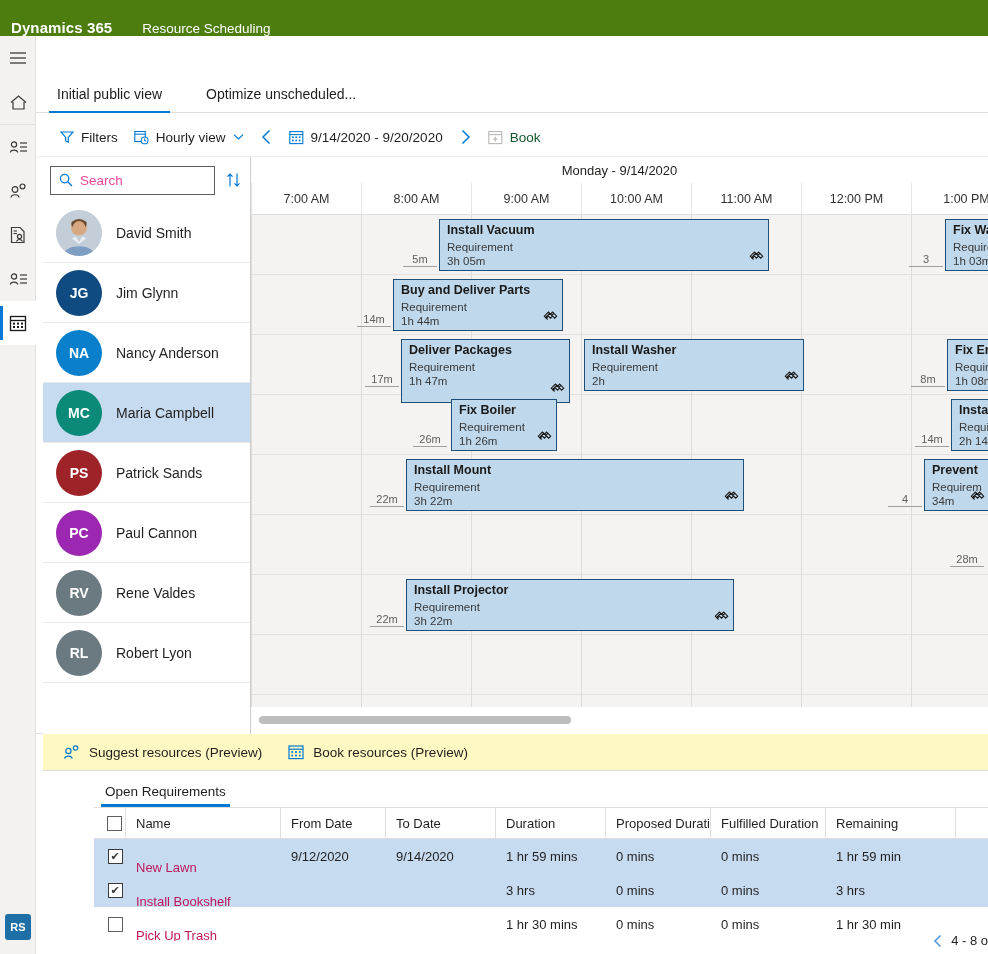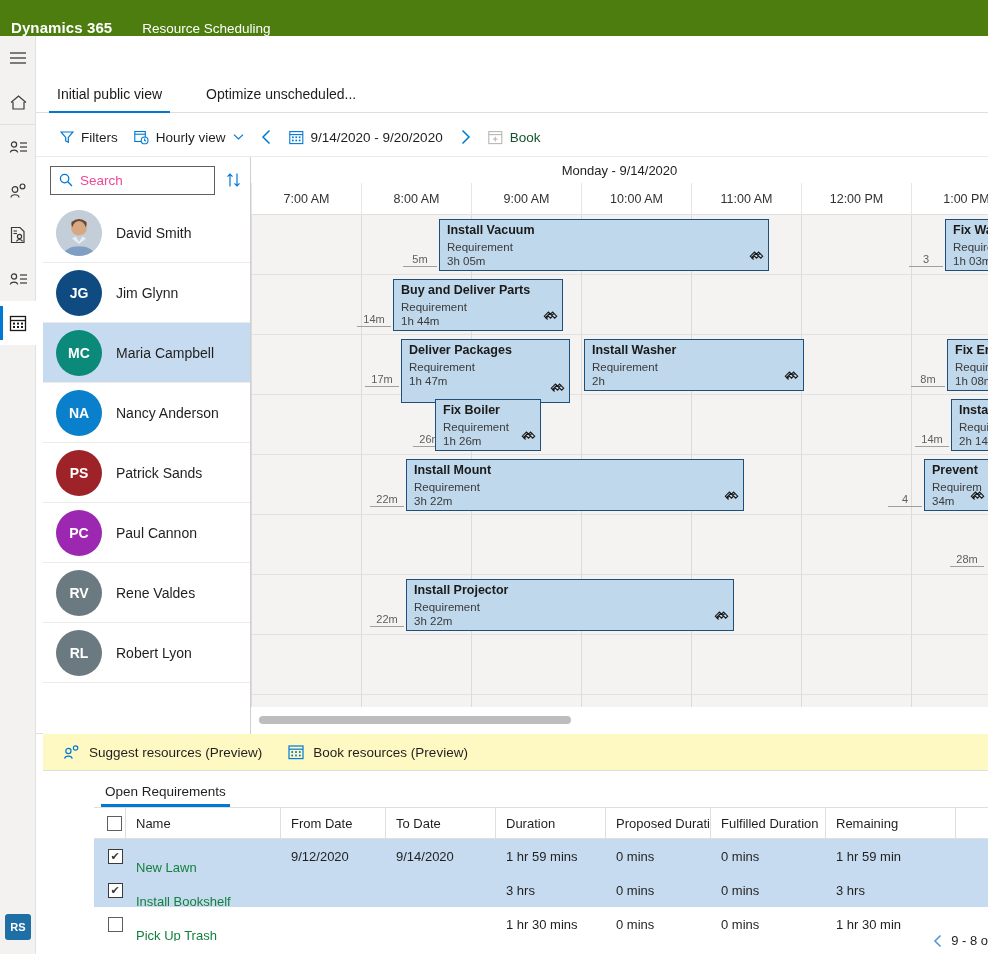--- a/index.html
+++ b/index.html
@@ -201,21 +201,21 @@
   }
   .cb-col { width: 32px; flex: 0 0 32px; display: flex; align-items: center; justify-content: center; }
   .cbox {
     width: 15px; height: 15px; border: 1px solid #605e5c; background: #fff;
     display: flex; align-items: center; justify-content: center;
   }
   .cbox.checked { border-color: #3b3a39; }
   .cbox.checked::after {
     content: "\2714"; font-size: 11px; color: #3b3a39; line-height: 1;
   }
-  .lnk { color: #15803d; text-decoration: underline; margin-top: 23px; }
+  .lnk { color: #be185d; text-decoration: underline; margin-top: 23px; }
   .pager {
     position: absolute; right: 0; bottom: 6px; display: flex; align-items: center; gap: 8px;
     font-size: 13px; color: #201f1e; padding-right: 0;
   }
   .pager .chv { color: #0078d4; display: flex; }
 </style>
 </head>
 <body>
 
 <div id="root">
@@ -402,27 +402,27 @@
                   <path d="M7 46 C8 33 38 33 39 46 Z" fill="#7f9ec4"></path>
                   <path d="M19.5 26.5 L23 32 L26.5 26.5 L30 28.5 L23 34 L16 28.5 Z" fill="#e8eef5"></path>
                 </svg>
               </div>
               <div class="res-name">David Smith</div>
             </div>
             <div class="res-row">
               <div class="avatar" style="background: rgb(15, 74, 128);">JG</div>
               <div class="res-name">Jim Glynn</div>
             </div>
+            <div class="res-row">
+              <div class="avatar" style="background: rgb(10, 128, 204);">NA</div>
+              <div class="res-name">Nancy Anderson</div>
+            </div>
             <div class="res-row sel">
               <div class="avatar" style="background: rgb(11, 138, 122);">MC</div>
               <div class="res-name">Maria Campbell</div>
-            </div>
-            <div class="res-row">
-              <div class="avatar" style="background: rgb(10, 128, 204);">NA</div>
-              <div class="res-name">Nancy Anderson</div>
             </div>
             <div class="res-row">
               <div class="avatar" style="background: rgb(158, 35, 41);">PS</div>
               <div class="res-name">Patrick Sands</div>
             </div>
             <div class="res-row">
               <div class="avatar" style="background: rgb(156, 39, 176);">PC</div>
               <div class="res-name">Paul Cannon</div>
             </div>
             <div class="res-row">
@@ -526,21 +526,21 @@
             </div>
             <div class="bk" style="left: 696px; top: 124px; width: 110px; height: 52px;">
               <div class="bk-title">Fix Eng</div>
               <div class="bk-sub">Requirer</div>
               <div class="bk-dur">1h 08m</div>
             </div>
             <div class="travel" style="left: 162px; top: 210px; width: 34px; height: 22px;">
               <span>26m</span>
               <span class="tline"></span>
             </div>
-            <div class="bk" style="left: 184px; top: 184px; width: 106px; height: 52px;">
+            <div class="bk" style="left: 200px; top: 184px; width: 106px; height: 52px;">
               <div class="bk-title">Fix Boiler</div>
               <div class="bk-sub">Requirement</div>
               <div class="bk-dur">1h 26m</div>
               <div class="bk-ico"><svg width="15" height="14" viewBox="0 0 15 14">
                   <path d="M3.3 8.2 L1.3 6.2 L5.4 2.1 L7.5 4.2 L9.6 2.1 L13.7 6.2 L11.7 8.2 L9.6 6.1 L7.5 8.2 L5.4 6.1 Z" fill="none" stroke="#1b1a19" stroke-width="1.1"></path>
                   <path d="M4.6 9.5 L2.6 7.5 L6.7 3.4 L8.8 5.5 L10.9 3.4" fill="none" stroke="#1b1a19" stroke-width="1.1"></path>
                 </svg></div>
             </div>
             <div class="travel" style="left: 664px; top: 210px; width: 34px; height: 22px;">
               <span>14m</span>
@@ -692,18 +692,18 @@
               <div class="td" style="width: 130px; flex: 0 0 130px;">1 hr 30 min</div>
             </div>
           </div>
       </div>
       <div class="pager">
         <span class="chv">
           <svg width="10" height="14" viewBox="0 0 10 14">
               <path d="M7.5 1.5 L2 7 L7.5 12.5" fill="none" stroke="#5596d8" stroke-width="1.6"></path>
             </svg>
         </span>
-        <span>9 - 8 o</span>
+        <span>4 - 8 o</span>
       </div>
     </div>
 
   </div>
 </div>
 
 </body></html>

